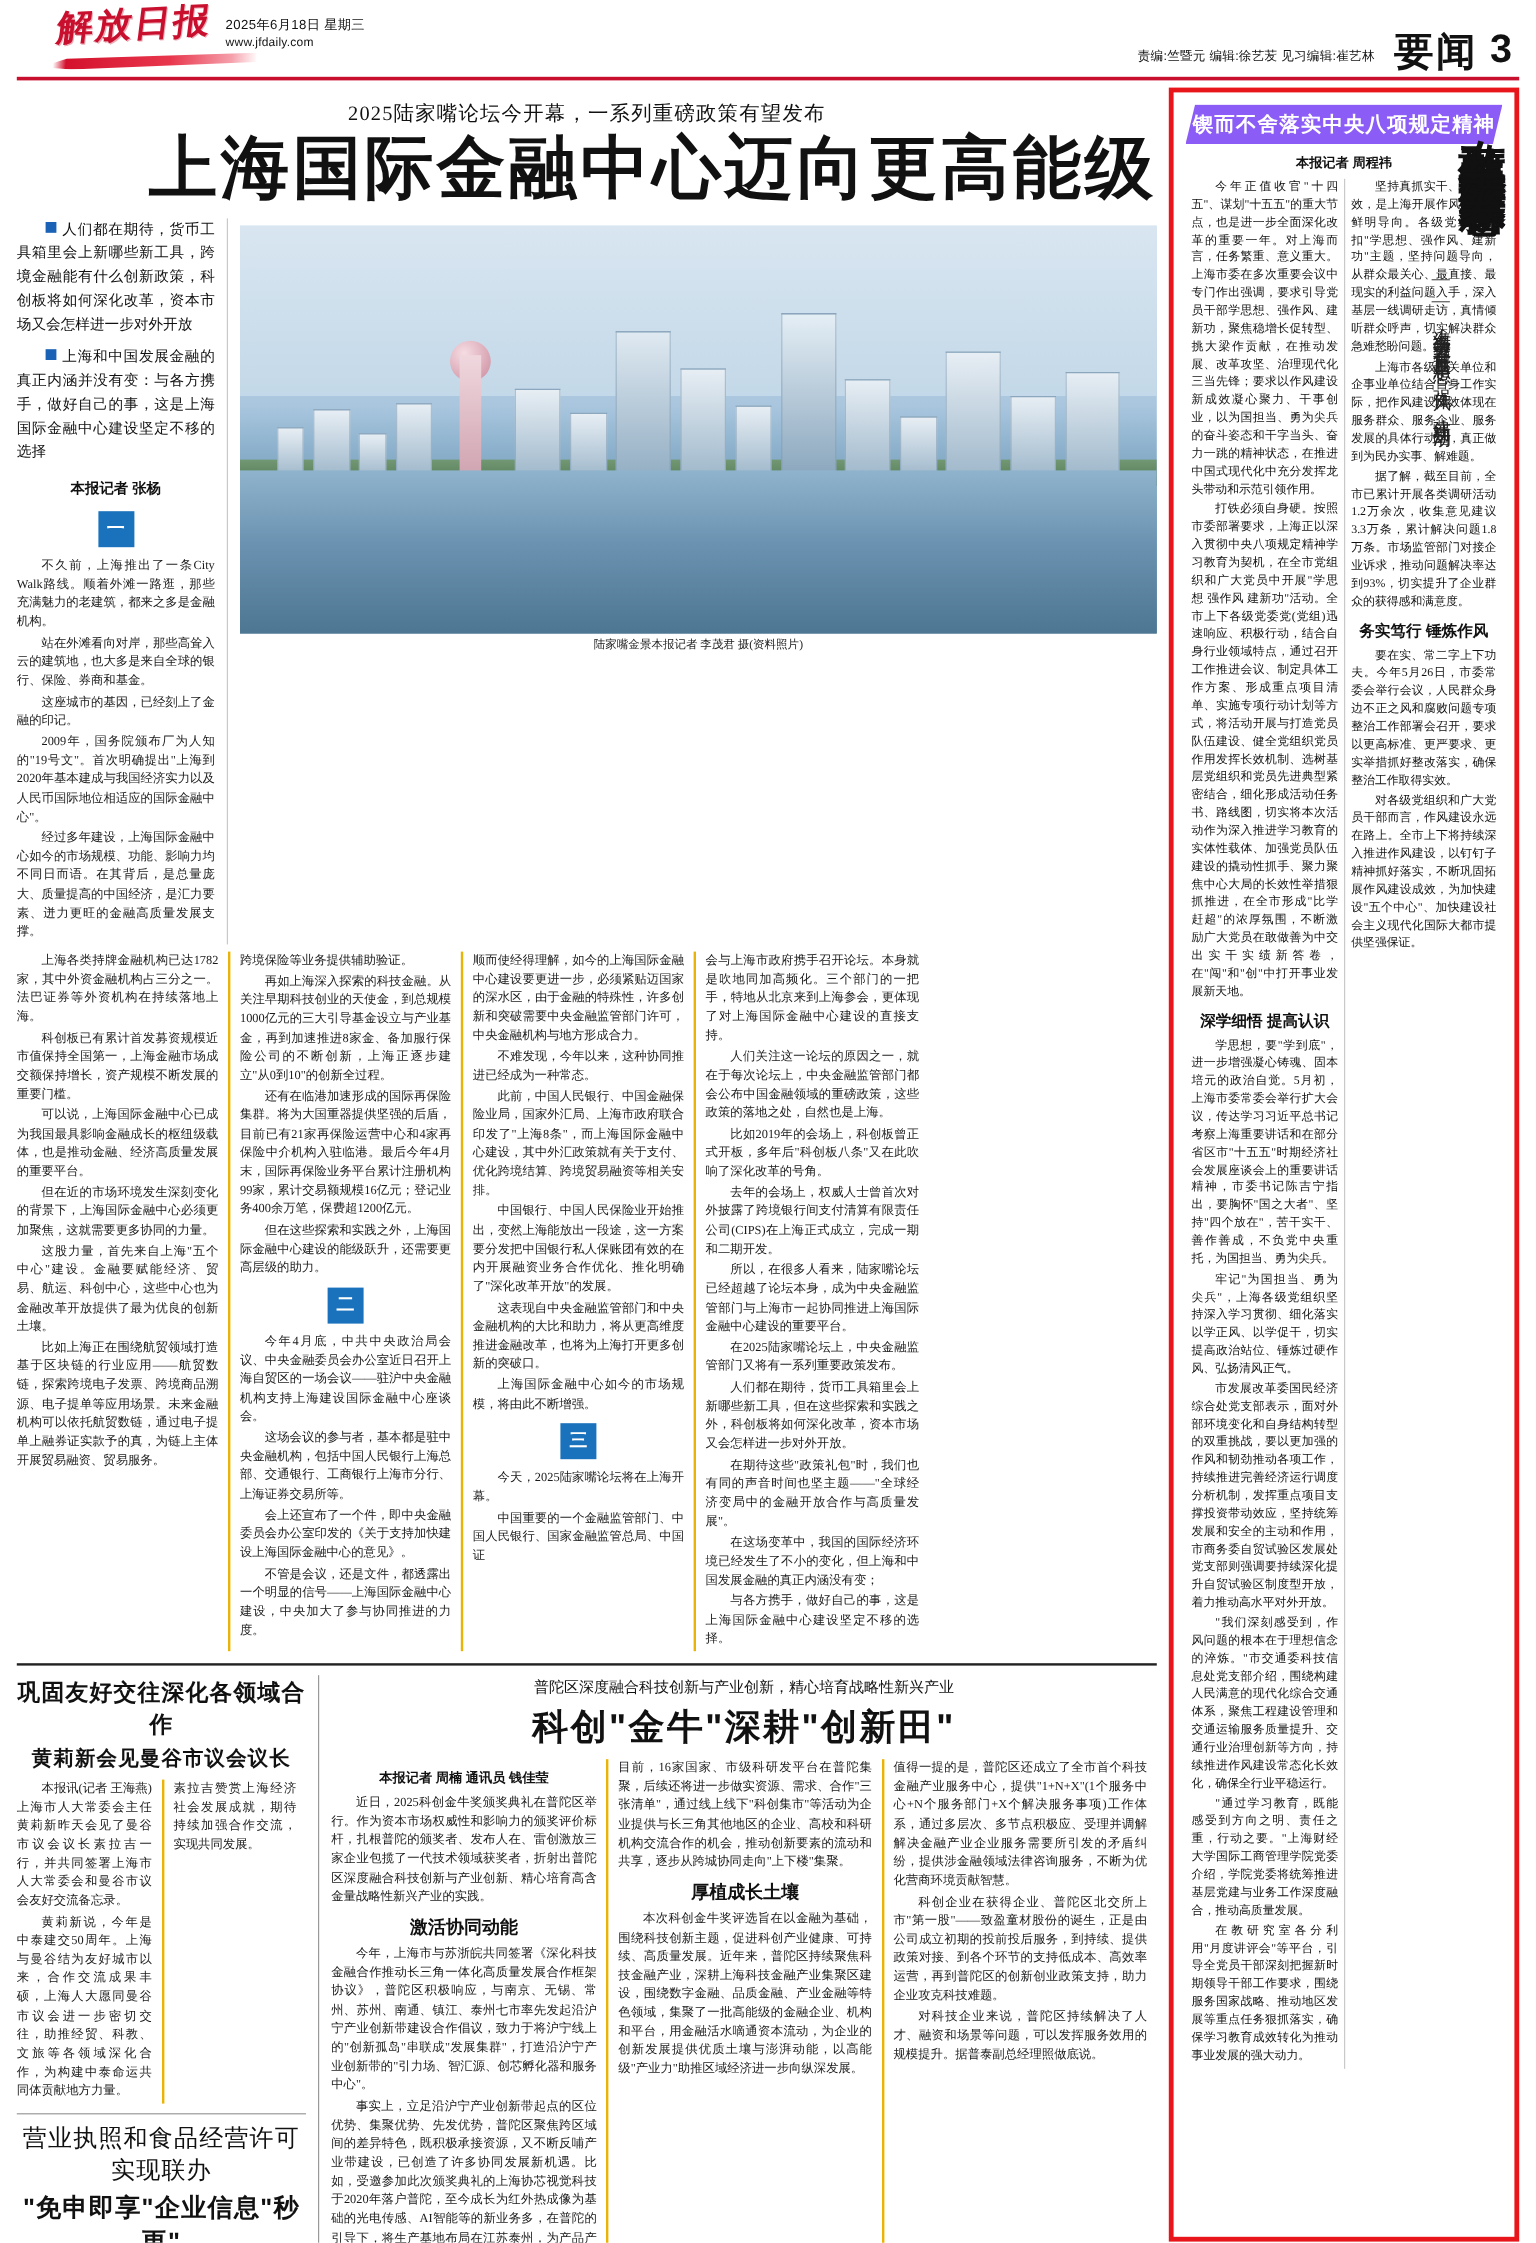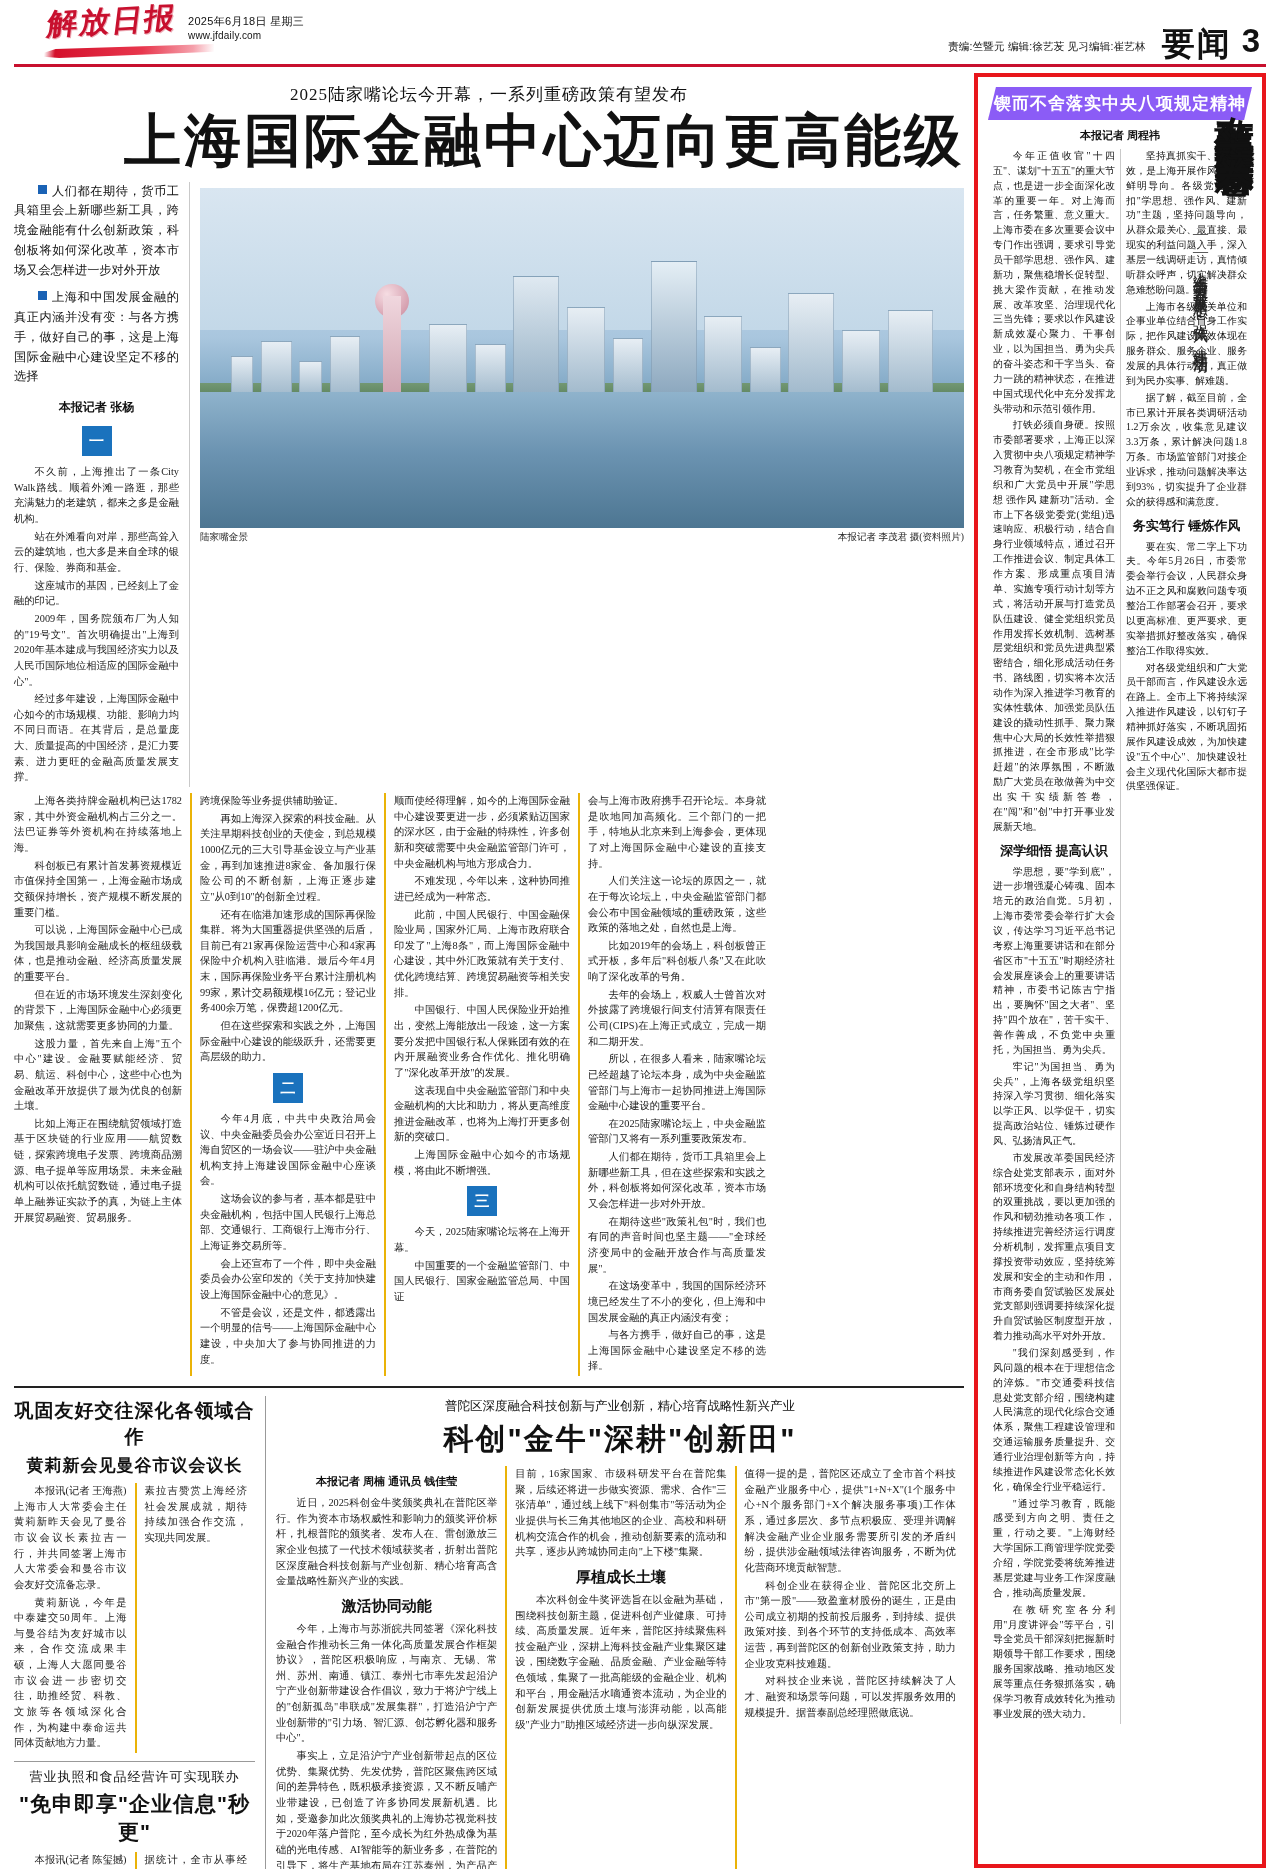--- a/index.html
+++ b/index.html
@@ -86,29 +86,29 @@
     background:linear-gradient(180deg,#cfe0ef 0%, #bfd6ea 22%, #a9c6de 44%, #7fa7c4 60%, #5d8cae 75%, #47738f 100%);
   }
   .sky { position:absolute; inset:0 0 58% 0; background:linear-gradient(180deg,#d9e6f1,#c3d8e8); }
   .river { position:absolute; left:0; right:0; bottom:0; height:40%;
            background:linear-gradient(180deg,#8fb3cc,#6b93b1 45%,#4d7692 100%); }
   .skyline { position:absolute; left:0; right:0; bottom:38%; height:42%; }
   .bldg { position:absolute; bottom:0; background:linear-gradient(180deg,#e7eef4,#9fb8cb); border:1px solid rgba(120,150,175,.5); }
   .tower-pearl { position:absolute; bottom:0; width:18px; left:24%; height:72%; background:linear-gradient(180deg,#f0d7de,#cfa3b0); }
   .pearl-ball { position:absolute; width:34px; height:34px; border-radius:50%; background:radial-gradient(circle at 35% 30%, #f6dde3, #c9889b); left:calc(24% - 8px); }
   .greenband { position:absolute; left:0; right:0; bottom:36%; height:22px; background:linear-gradient(180deg,#6f9464,#49703f); opacity:.85;}
-  .caption-row { display:flex; justify-content:space-between; font-size:9.6px; margin-top:3px; color:#222; }
+  .caption-row { display:flex; justify-content:center; font-size:9.6px; margin-top:3px; color:#222; }
 
   
   .hr-thick { border-top:2px solid #222; margin:10px 0 8px 0; }
   .hr-thin { border-top:1px solid #999; margin:8px 0 6px 0; }
   .sub-kicker { text-align:center; font-size:12.5px; margin:2px 0; font-family:"Liberation Serif",serif;}
   .sub-head-lg { text-align:center; font-size:30px; font-weight:bold; letter-spacing:2px; margin:4px 0 6px 0; font-family:"Liberation Sans",sans-serif;}
   .sub-head-md { text-align:center; font-size:19px; font-weight:bold; letter-spacing:1px; margin:2px 0 4px 0; font-family:"Liberation Sans",sans-serif;}
-  .sub-head-sm { text-align:center; font-size:13px; letter-spacing:1px; margin:2px 0 4px 0; font-family:"Liberation Serif",serif;}
+  .sub-head-sm { text-align:center; font-size:20px; letter-spacing:1px; margin:2px 0 4px 0; font-family:"Liberation Serif",serif;}
   .subsec { text-align:center; font-weight:bold; font-size:15px; margin:8px 0 5px 0; font-family:"Liberation Sans",sans-serif;}
 
   
   .redbox { border:4px solid #e8161b; padding:10px 10px 8px 10px; height:1795px; position:relative; }
   .banner {
     position:relative; background:#8b5cf6; color:#fff; text-align:center;
     font-weight:bold; font-size:17px; letter-spacing:1px; padding:5px 6px;
     font-family:"Liberation Serif",serif;
     clip-path: polygon(3% 0, 100% 0, 97% 100%, 0% 100%);
     box-shadow:0 3px 0 rgba(232,22,27,.25);

